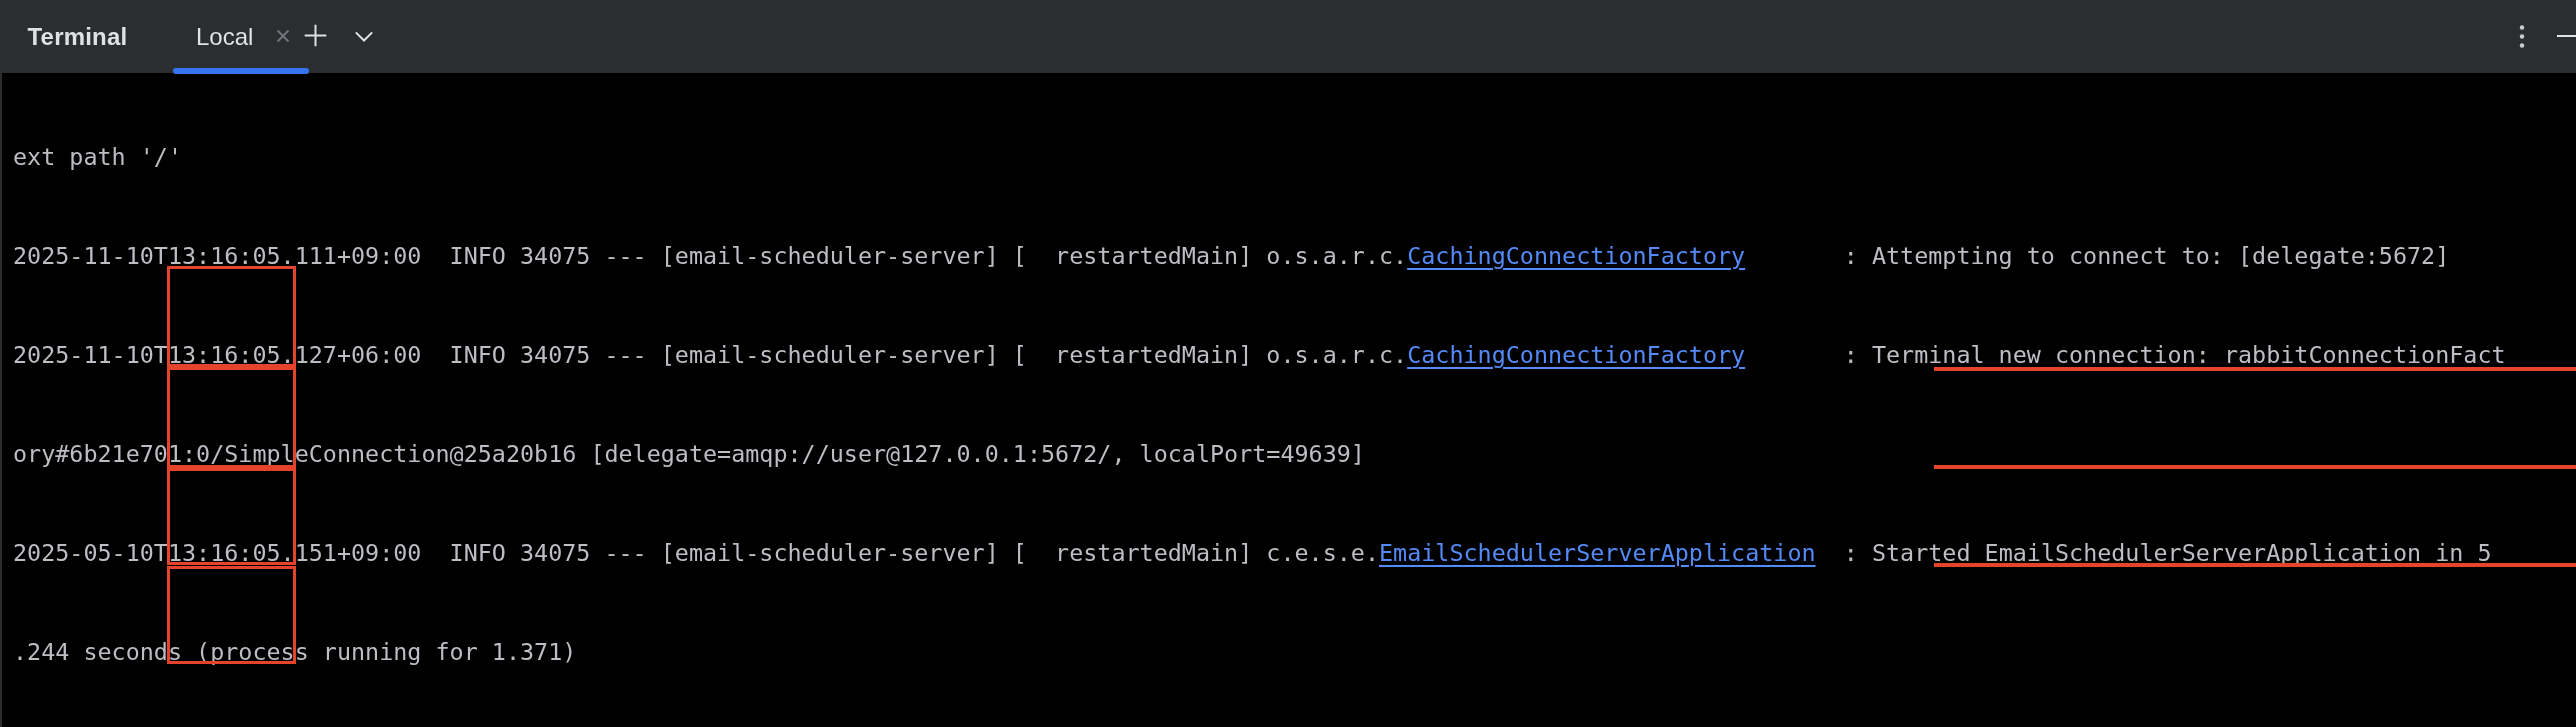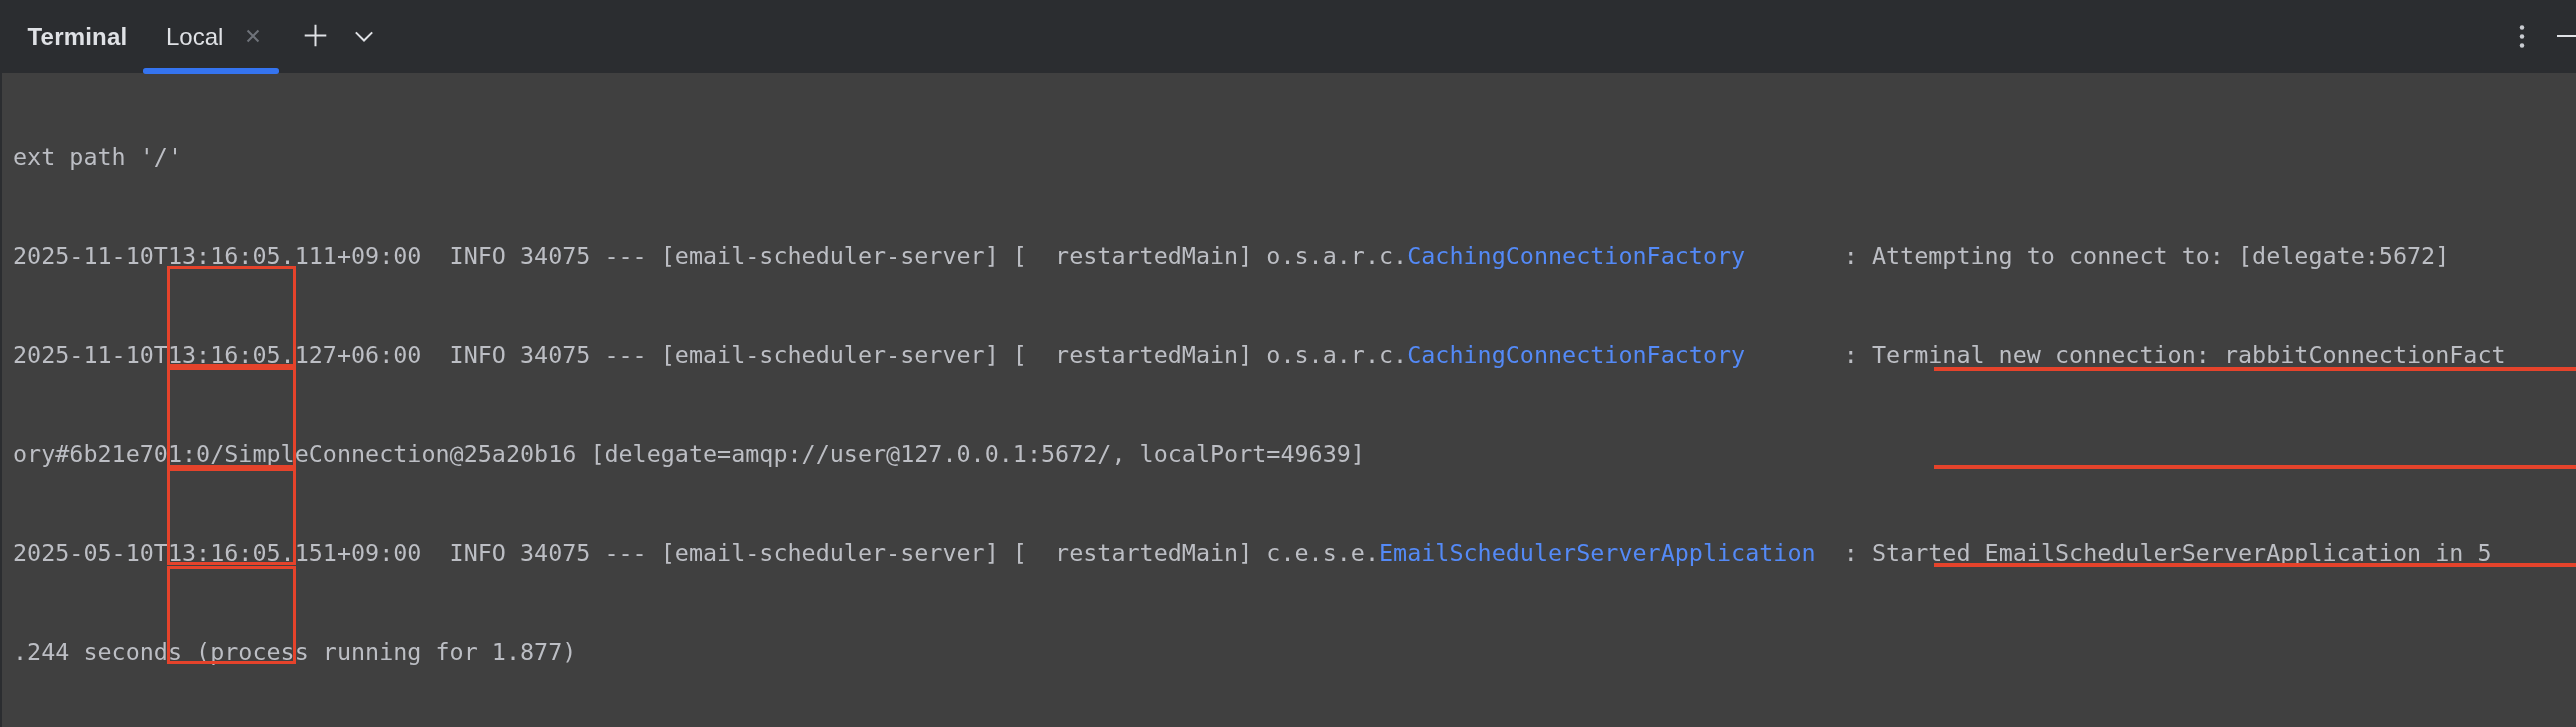--- a/index.html
+++ b/index.html
@@ -4,37 +4,37 @@
 <style>
   html, body {
     margin: 0; padding: 0;
     width: 2576px; height: 728px;
     background: #1e1f22;
     overflow: hidden;
   }
   .panel {
     position: relative;
     width: 2576px; height: 728px;
-    background: #404040;
+    background: #000000;
     border-left: 2.7px solid #2b2d30;
     box-sizing: border-box;
   }
   .header {
     position: absolute; left: 0; top: 0;
     width: 2576px; height: 73px;
     background: #2b2d30;
     font-family: "Liberation Sans", "DejaVu Sans", sans-serif;
   }
   .title {
     position: absolute; left: 25.5px; top: 23px;
     font-size: 24px; font-weight: bold; color: #dfe1e5;
     letter-spacing: 0.2px;
   }
   .tab {
-    position: absolute; left: 141px; top: 0; width: 136px; height: 86px;
+    position: absolute; left: 171px; top: 0; width: 136px; height: 86px;
     cursor: pointer;
   }
   .tab-label {
     position: absolute; left: 23px; top: 23px;
     font-size: 24px; color: #dfe1e5;
   }
   .tab-close {
     position: absolute; left: 100px; top: 25.5px; width: 20px; height: 20px;
     cursor: pointer;
   }
@@ -56,20 +56,21 @@
     font-family: "DejaVu Sans Mono", "Liberation Mono", monospace;
     font-size: 23.4px;
     line-height: 33px;
     color: #bcbec4;
     white-space: pre;
     overflow: hidden;
   }
   .line { height: 33px; white-space: pre; }
   .link {
     color: #548af7;
+    text-decoration: underline;
     text-underline-offset: 3.6px;
     text-decoration-thickness: 1.8px;
     cursor: pointer;
     margin-top: 15px;
   }
 
   .hl-box {
     position: absolute;
     border: 3.6px solid #e5432b;
     box-sizing: border-box;
@@ -121,21 +122,21 @@
         </svg>
     </span>
   </div>
 
   <div class="console">
     <div class="line"><span>ext path '/'</span></div>
     <div class="line"><span>2025-11-10T13:16:05.111+09:00  INFO 34075 --- [email-scheduler-server] [  restartedMain] o.s.a.r.c.</span><span class="link">CachingConnectionFactory</span><span>       : Attempting to connect to: [delegate:5672]</span></div>
     <div class="line"><span>2025-11-10T13:16:05.127+06:00  INFO 34075 --- [email-scheduler-server] [  restartedMain] o.s.a.r.c.</span><span class="link">CachingConnectionFactory</span><span>       : Terminal new connection: rabbitConnectionFact</span></div>
     <div class="line"><span>ory#6b21e701:0/SimpleConnection@25a20b16 [delegate=amqp://user@127.0.0.1:5672/, localPort=49639]</span></div>
     <div class="line"><span>2025-05-10T13:16:05.151+09:00  INFO 34075 --- [email-scheduler-server] [  restartedMain] c.e.s.e.</span><span class="link">EmailSchedulerServerApplication</span><span>  : Started EmailSchedulerServerApplication in 5</span></div>
-    <div class="line"><span>.244 seconds (process running for 1.877)</span></div>
+    <div class="line"><span>.244 seconds (process running for 1.371)</span></div>
     
     
     
     
     
     
     
     
     
     

